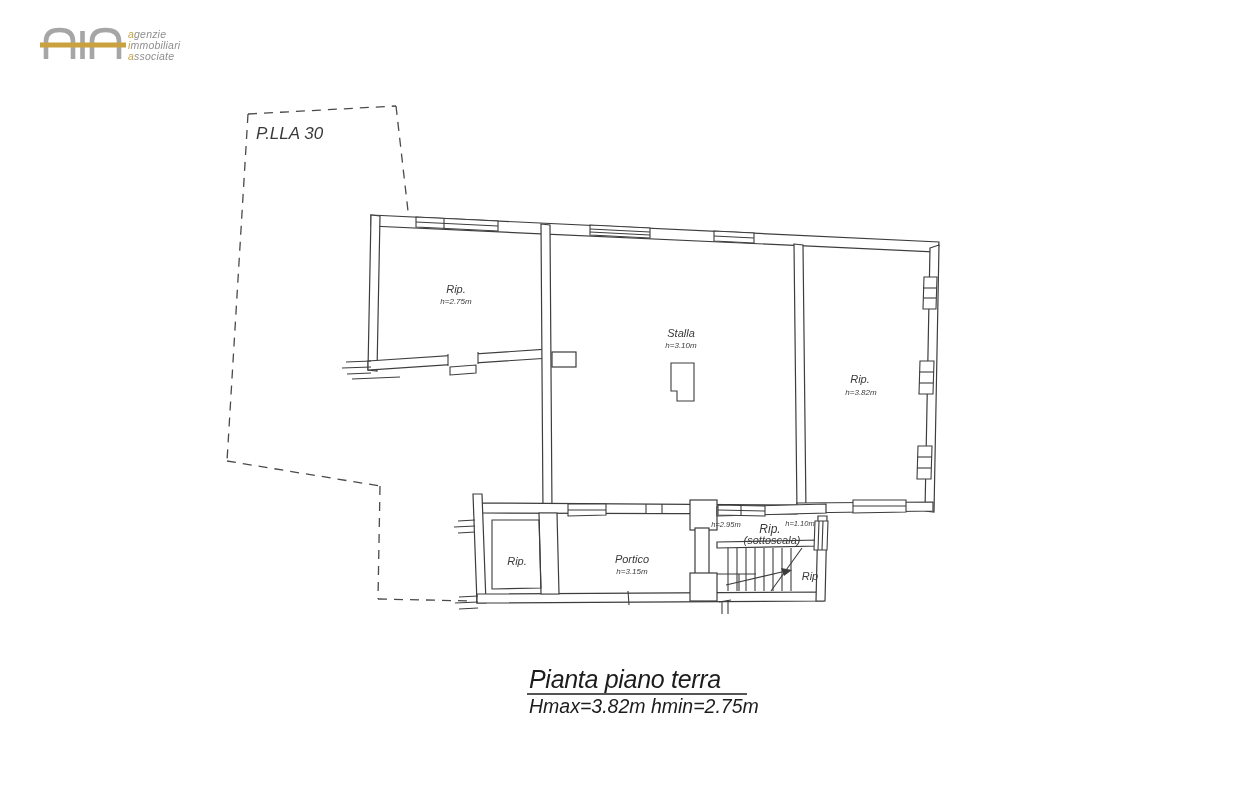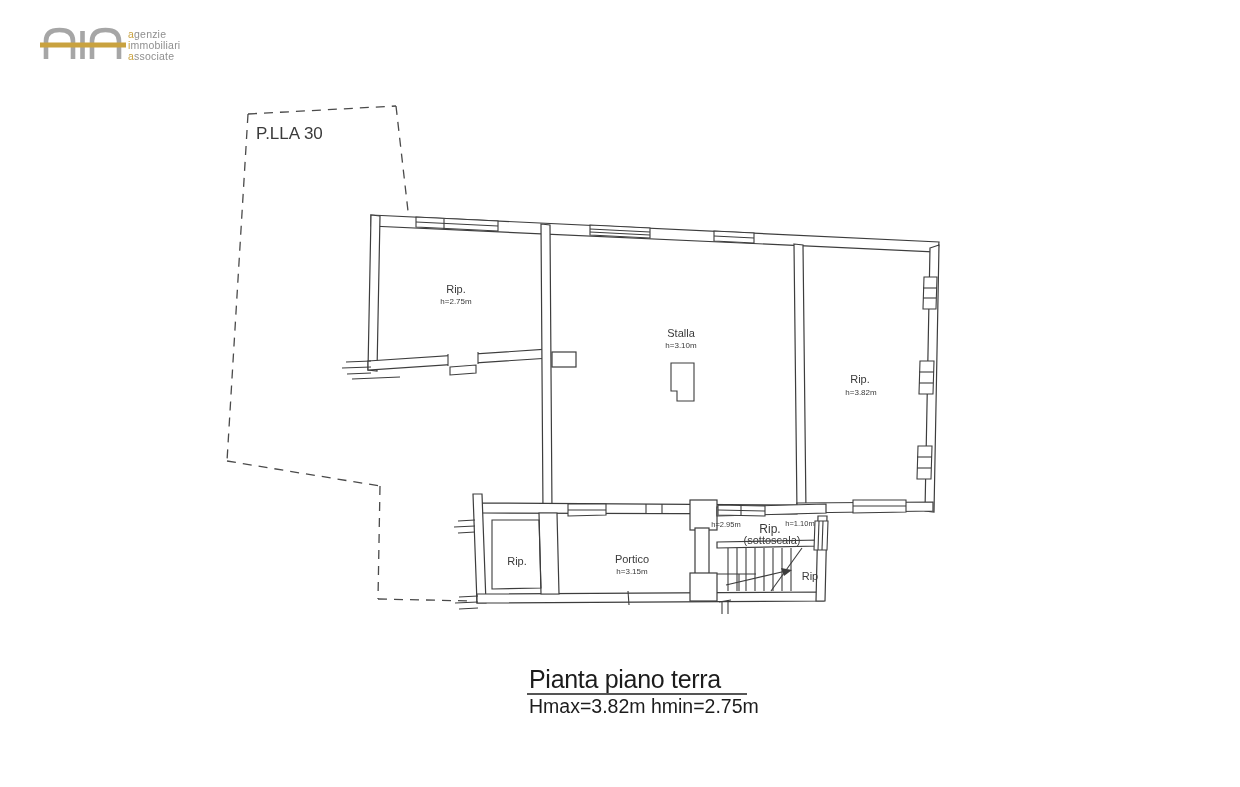--- a/index.html
+++ b/index.html
@@ -1,17 +1,17 @@
 <!DOCTYPE html>
 <html><head>
 <meta charset="utf-8">
 <style>
   html,body{margin:0;padding:0;background:#fff;}
   .page{position:relative;width:1240px;height:787px;background:#ffffff;overflow:hidden;
-        font-family:"Liberation Sans","DejaVu Sans",sans-serif;}
+        font-family:"Liberation Sans","DejaVu Sans",sans-serif;font-style:italic;}
   svg{display:block;}
   .wall{fill:#ffffff;stroke:#3d3d3d;stroke-width:1.2;stroke-linejoin:miter;}
   .thin{fill:none;stroke:#3d3d3d;stroke-width:1.1;}
   .win{fill:#ffffff;stroke:#3d3d3d;stroke-width:1.1;}
   .gap{fill:#ffffff;stroke:none;}
   .dash{fill:none;stroke:#4a4a4a;stroke-width:1.3;stroke-dasharray:9 7;}
   .hatch{stroke:#3d3d3d;stroke-width:1.1;}
   text{fill:#3a3a3a;font-family:"Liberation Sans","DejaVu Sans",sans-serif;}
   .rn{font-size:11px;text-anchor:middle;}
   .rn2{font-size:12px;text-anchor:middle;}

